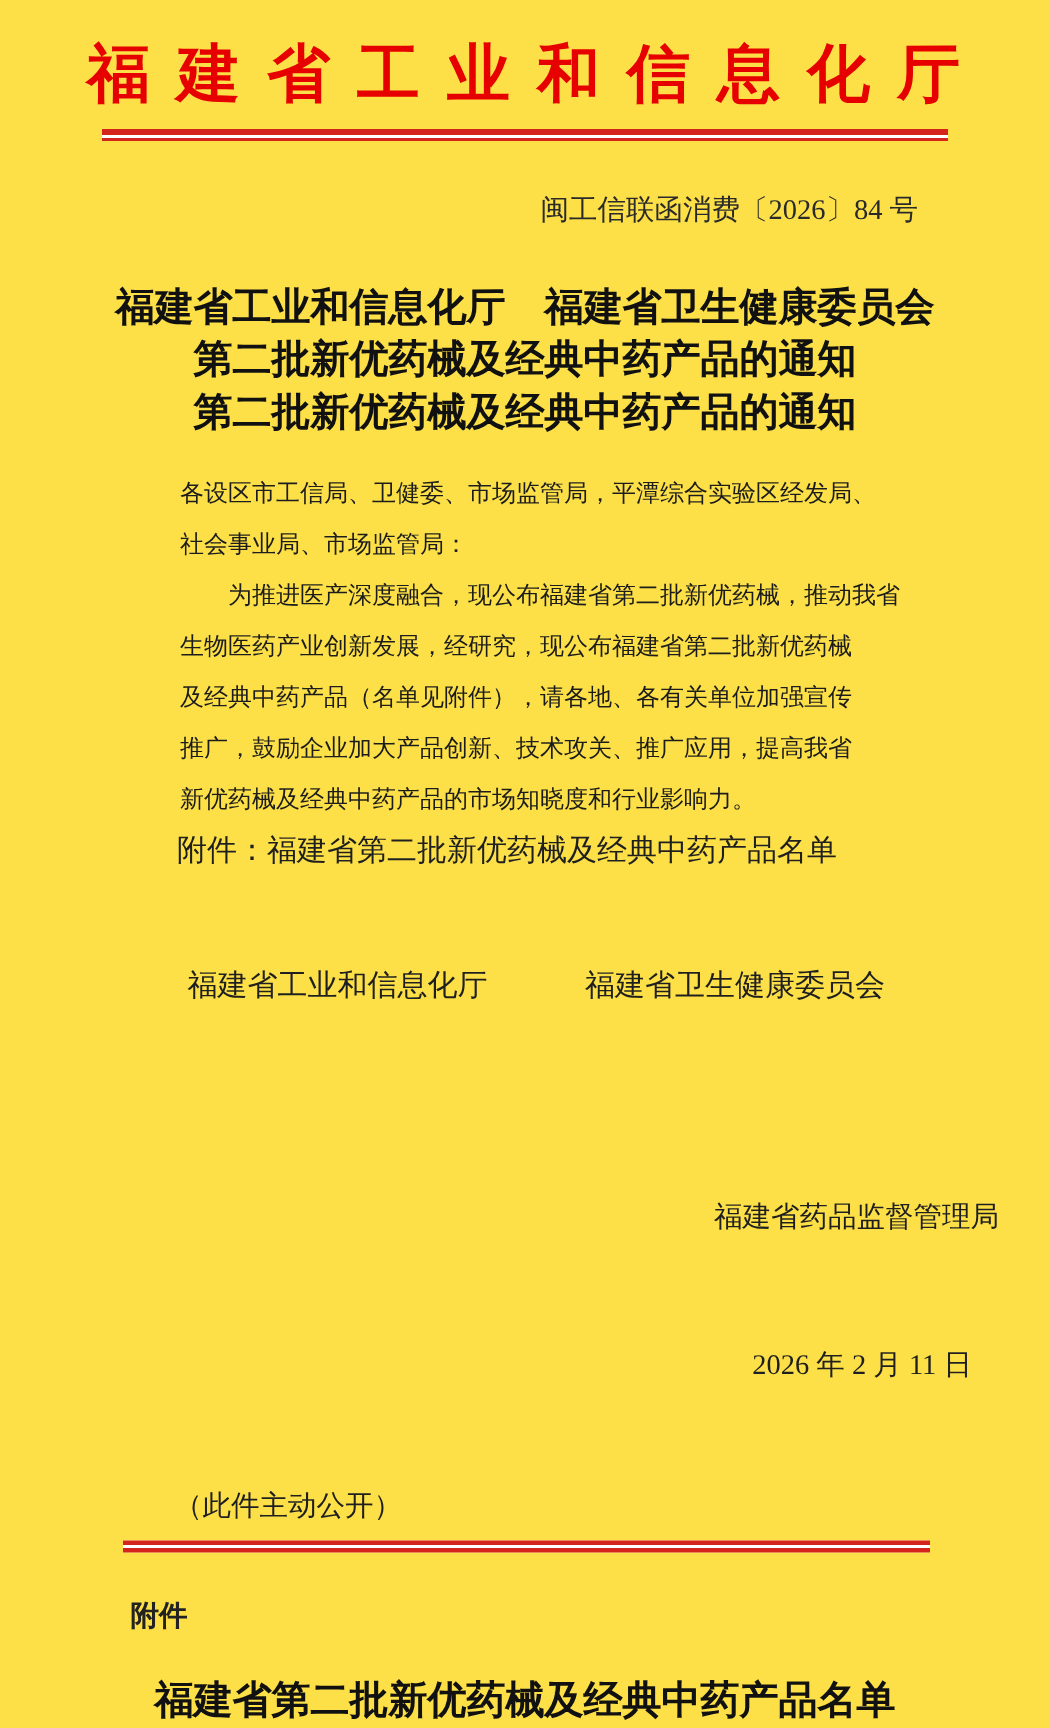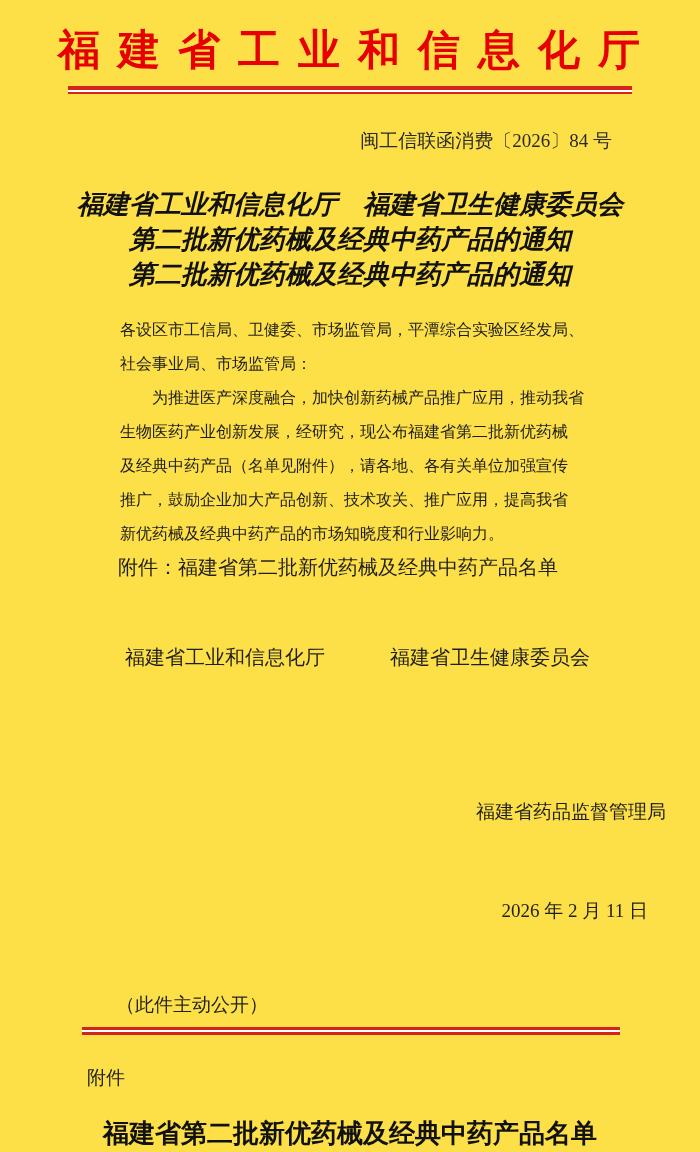--- a/index.html
+++ b/index.html
@@ -15,38 +15,38 @@
   }
   .rule-double-top{
     margin:11px 0 0 68px;width:564px;height:2px;background:#ffffff;
     border-top:4px solid #d3251c;border-bottom:2px solid #d3251c;
   }
   .doc-number{
     margin-top:34px;padding-right:88px;text-align:right;
     font-size:19px;line-height:26px;color:#2a2a2a;white-space:pre;
   }
   
-  .notice-title{margin-top:33px;text-align:center;font-weight:bold;font-size:26px;line-height:35px;color:#111;font-style:italic;}
+  .notice-title{margin-top:33px;text-align:center;font-weight:bold;font-size:26px;line-height:35px;color:#111;}
   .notice-title div{white-space:pre;}
   
   .doc-body{margin:21px 0 0 120px;font-size:16px;line-height:34px;color:#1c1c1c;}
   .doc-body div{white-space:pre;}
   .attachment-note{margin:3px 0 0 118px;font-size:20px;line-height:27px;white-space:pre;}
   .signers{display:flex;margin:63px 0 0 125px;gap:65px;font-size:20px;line-height:27px;}
   .issuer-block{margin-top:58px;padding-right:34px;text-align:right;font-size:19px;line-height:33px;white-space:pre;}
   .issuer-block .date-line{padding-right:18px;}
   .disclosure{margin:-1px 0 0 116px;font-size:19px;line-height:26px;white-space:pre;}
   .rule-double-bottom{
     margin:9px 0 0 82px;width:538px;height:2px;background:#ffffff;
     border-top:3px solid #d3251c;border-bottom:3px solid #d3251c;
   }
   
   .attach-label{
     margin:30px 0 0 87px;font-family:"Liberation Sans","DejaVu Sans",sans-serif;
-    font-size:19px;font-weight:normal;line-height:25px;color:#222;
+    font-size:19px;font-weight:bold;line-height:25px;color:#222;
   }
   .attach-title{margin-top:26px;text-align:center;font-size:26px;font-weight:bold;line-height:36px;color:#111;white-space:nowrap;}
 </style>
 </head>
 <body>
 
 <div class="page">
 
   <div class="agency-title">福建省工业和信息化厅</div>
   <div class="rule-double-top"></div>
@@ -54,21 +54,21 @@
 
   <div class="notice-title">
     <div>福建省工业和信息化厅　福建省卫生健康委员会</div>
     <div>第二批新优药械及经典中药产品的通知</div>
     <div>第二批新优药械及经典中药产品的通知</div>
   </div>
 
   <div class="doc-body">
     <div>各设区市工信局、卫健委、市场监管局，平潭综合实验区经发局、</div>
     <div>社会事业局、市场监管局：</div>
-    <div>　　为推进医产深度融合，加快创新药械产品推广应用，推动我省</div>
+    <div>　　为推进医产深度融合，现公布福建省第二批新优药械，推动我省</div>
     <div>生物医药产业创新发展，经研究，现公布福建省第二批新优药械</div>
     <div>及经典中药产品（名单见附件），请各地、各有关单位加强宣传</div>
     <div>推广，鼓励企业加大产品创新、技术攻关、推广应用，提高我省</div>
     <div>新优药械及经典中药产品的市场知晓度和行业影响力。</div>
   </div>
 
   <div class="attachment-note">附件：福建省第二批新优药械及经典中药产品名单</div>
 
   <div class="signers">
     <span>福建省工业和信息化厅</span>

